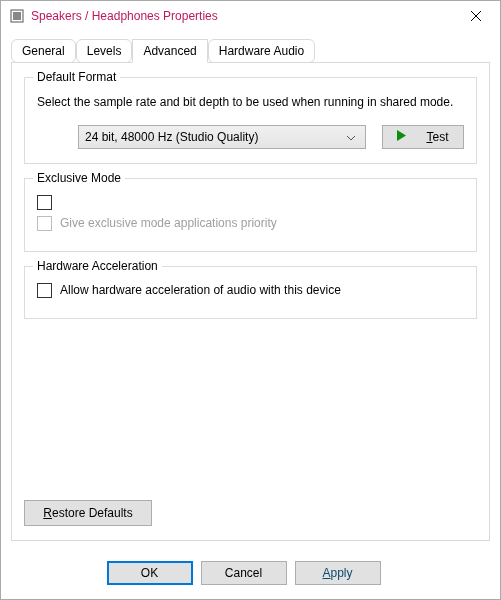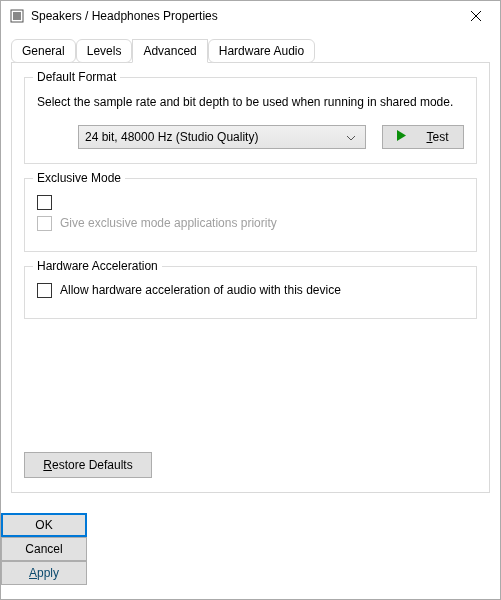--- a/index.html
+++ b/index.html
@@ -1,19 +1,19 @@
 <!DOCTYPE html>
 <html><head>
   <meta charset="utf-8">
   <style>
     * { box-sizing: border-box; margin: 0; padding: 0; font-family: 'Segoe UI', Tahoma, sans-serif; font-size: 12px; }
     body { background: #fff; width: 501px; height: 600px; border: 1px solid #aaa; display: flex; flex-direction: column; }
     .titlebar { height: 30px; display: flex; align-items: center; padding: 0 2px 0 8px; }
     .titlebar-icon { width: 16px; height: 16px; margin-right: 6px; display: flex; align-items: center; justify-content: center; }
-    .titlebar-title { flex: 1; color: #000000; }
+    .titlebar-title { flex: 1; color: #be185d; }
     .close-btn { width: 45px; height: 29px; display: flex; align-items: center; justify-content: center; background: transparent; border: none; }
     .content { flex: 1; padding: 8px 10px 10px 10px; display: flex; flex-direction: column; }
     .tabs { display: flex; position: relative; z-index: 1; margin-bottom: -1px; }
     .tab { padding: 4px 10px; border: 1px solid #d9d9d9; background: #fff; margin-right: 0; cursor: pointer; border-bottom: 1px solid #d9d9d9; color: #000; }
     .tab.active { border-bottom: 1px solid #fff; background: #fff; position: relative; z-index: 2; }
     .tab:not(.active) { border-left: 1px solid #d9d9d9; border-radius: 6px; }
     .tab-panel { border: 1px solid #d9d9d9; flex: 1; padding: 14px 12px; display: flex; flex-direction: column; background: #fff; }
     .fieldset { border: 1px solid #dcdcdc; padding: 10px 12px 14px 12px; margin-bottom: 14px; position: relative; }
     .fieldset-legend { position: absolute; top: -8px; left: 8px; background: #fff; padding: 0 4px; font-size: 12px; color: #000; }
     .fieldset-desc { margin: 6px 0 14px 0; line-height: 1.4; color: #000; }
@@ -23,21 +23,21 @@
     .dropdown-chevron { width: 16px; text-align: center; }
     .test-btn { width: 82px; height: 24px; border: 1px solid #adadad; background: #e1e1e1; display: flex; align-items: center; justify-content: center; gap: 20px; cursor: pointer; }
     .test-btn .play { color: #0a8f0a; }
     .checkbox-row { display: flex; align-items: center; gap: 8px; margin: 6px 0; }
     .checkbox { width: 15px; height: 15px; border: 1px solid #333; background: #fff; }
     .checkbox.disabled { border-color: #bdbdbd; }
     .checkbox-label { color: #000; }
     .checkbox-label.disabled { color: #a0a0a0; }
     .spacer { flex: 1; }
     .restore-btn { width: 128px; height: 26px; border: 1px solid #adadad; background: #e1e1e1; cursor: pointer; margin-top: 6px; }
-    .button-row { display: flex; justify-content: center; padding: 10px 14px 14px 0; flex-direction: column; }
+    .button-row { display: flex; justify-content: center; gap: 8px; padding: 10px 14px 14px 0; }
     .action-btn { width: 86px; height: 24px; border: 1px solid #adadad; background: #e1e1e1; cursor: pointer; }
     .action-btn.primary { border: 2px solid #0078d7; background: #e1e1e1; }
     .action-btn.disabled { color: #0c4a6e; }
     u.access { text-decoration: underline; }
   </style>
 </head>
 <body>
 
 <div class="titlebar">
   <span class="titlebar-icon">

